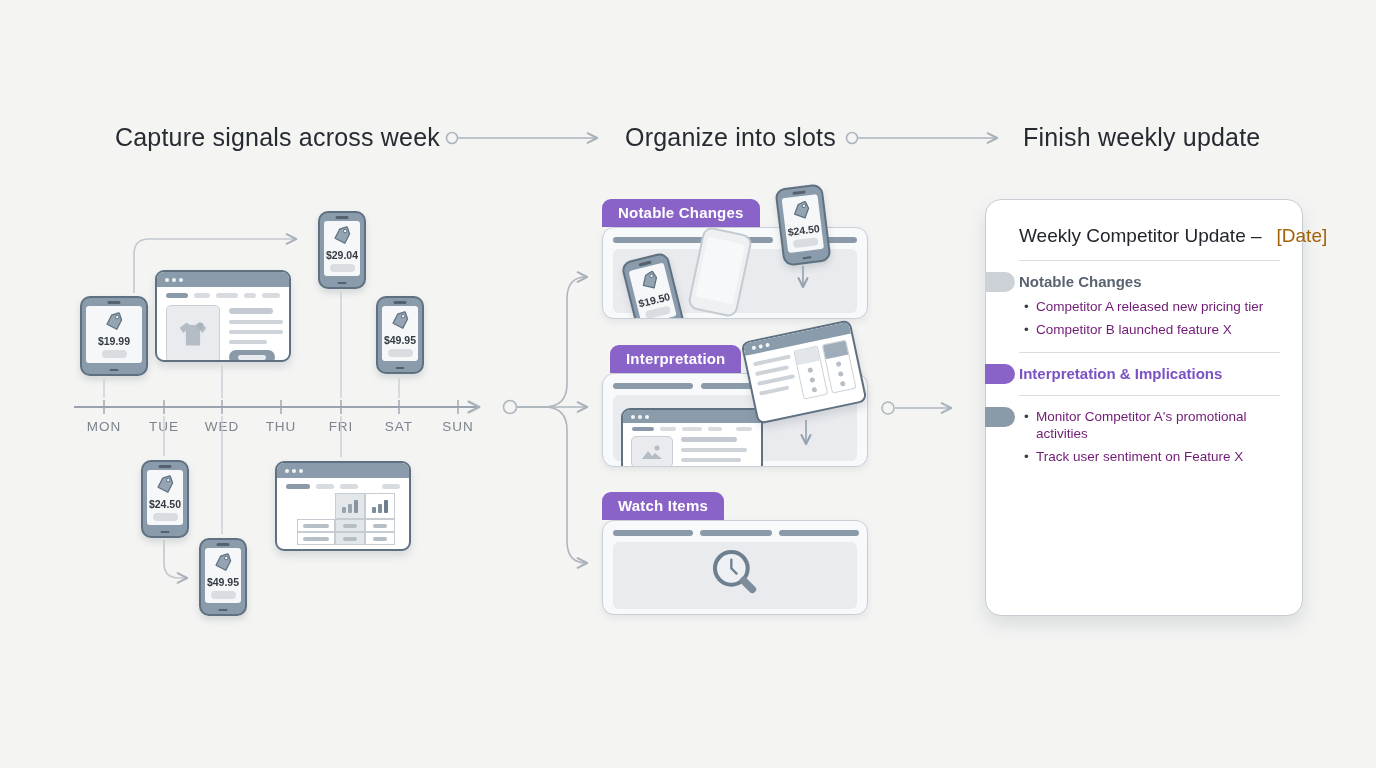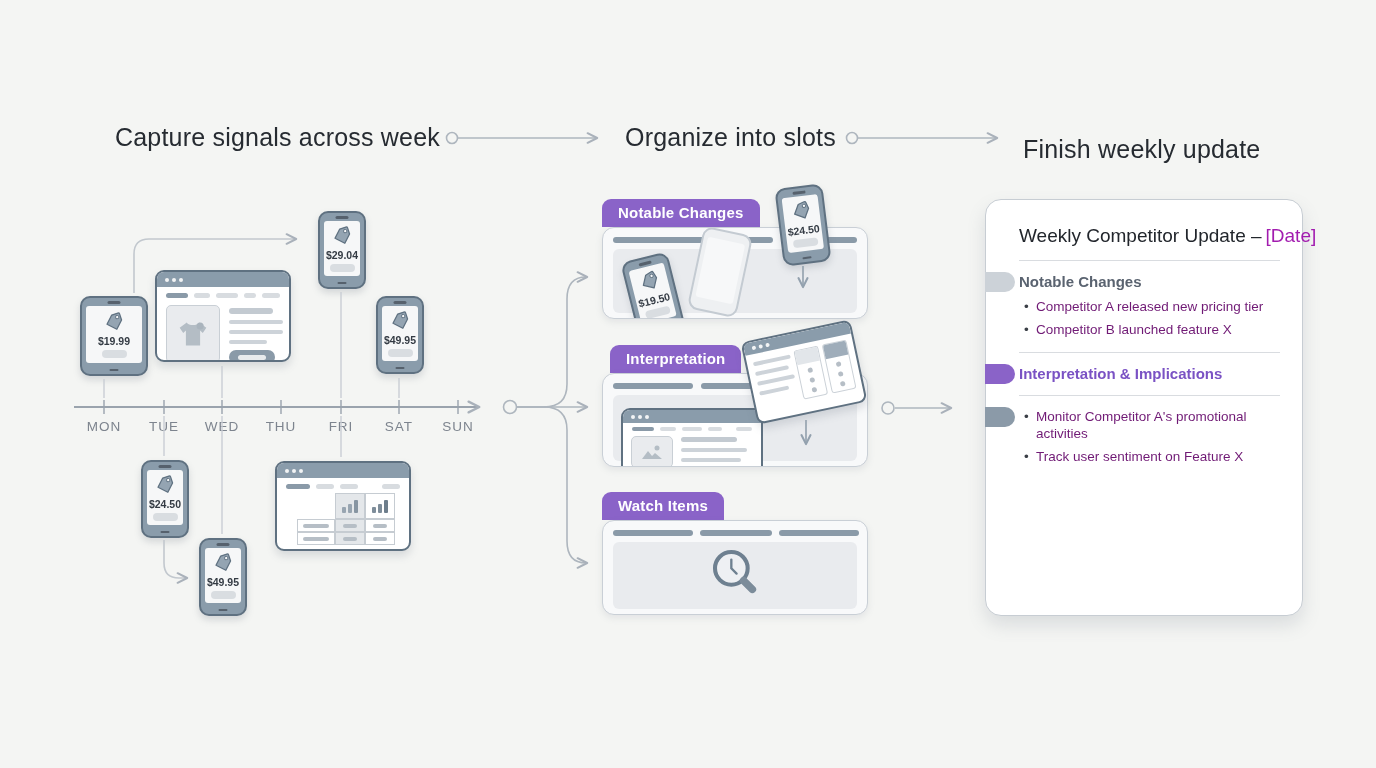--- a/index.html
+++ b/index.html
@@ -93,21 +93,21 @@
   .magwrap{position:absolute;}
 
   
   .report-card{
     position:absolute;left:985px;top:199px;width:318px;height:417px;box-sizing:border-box;
     background:#ffffff;border:1.5px solid #c7cdd3;border-radius:16px;
     box-shadow:0 9px 18px rgba(100,110,125,.18);
     padding:25px 22px 20px 33px;
   }
   .report-title{font-size:19px;font-weight:500;color:#22262c;white-space:nowrap;}
-  .report-title .date{color:#a21caf;margin-left:4px;}
+  .report-title .date{color:#a16207;margin-left:15px;}
   hr.divider{border:none;border-top:1px solid #d9dce0;margin:13px 0 12px;}
   .section{position:relative;}
   .sec-tab{position:absolute;left:-34.5px;top:-1px;width:30px;height:20px;border-radius:0 11px 11px 0;display:block;}
   .tab-gray{background:#ccd2d8;}
   .tab-purple{background:#8a63c8;}
   .tab-slate{background:#8b9aa8;}
   .sec-head{font-size:15px;font-weight:700;margin:0 0 8px;}
   .h-gray{color:#5a6370;}
   .h-purple{color:#7a52c4;}
   ul.bullets{margin:0;padding:0 0 0 17px;list-style:none;}
@@ -125,21 +125,21 @@
   .curve{stroke:#c2c8ce;stroke-width:1.6;fill:none;}
   .sdown{stroke:#97a4b0;stroke-width:1.7;fill:none;}
 </style>
 </head>
 <body>
 
 <div id="canvas">
 
   <div class="step-title" style="left:625px;top:123px;">Organize into slots</div>
   <div class="step-title" style="left:115px;top:123px;">Capture signals across week</div>
-  <div class="step-title" style="left:1023px;top:123px;margin-top:12px;">Finish weekly update</div>
+  <div class="step-title" style="left:1023px;top:123px;">Finish weekly update</div>
 
   <div class="day" style="left:80px;">MON</div>
   <div class="day" style="left:140px;">TUE</div>
   <div class="day" style="left:198px;">WED</div>
   <div class="day" style="left:257px;">THU</div>
   <div class="day" style="left:317px;">FRI</div>
   <div class="day" style="left:375px;">SAT</div>
   <div class="day" style="left:434px;">SUN</div>
 
   <div class="phone" style="left:80px;top:296px;width:68px;height:80px;">

